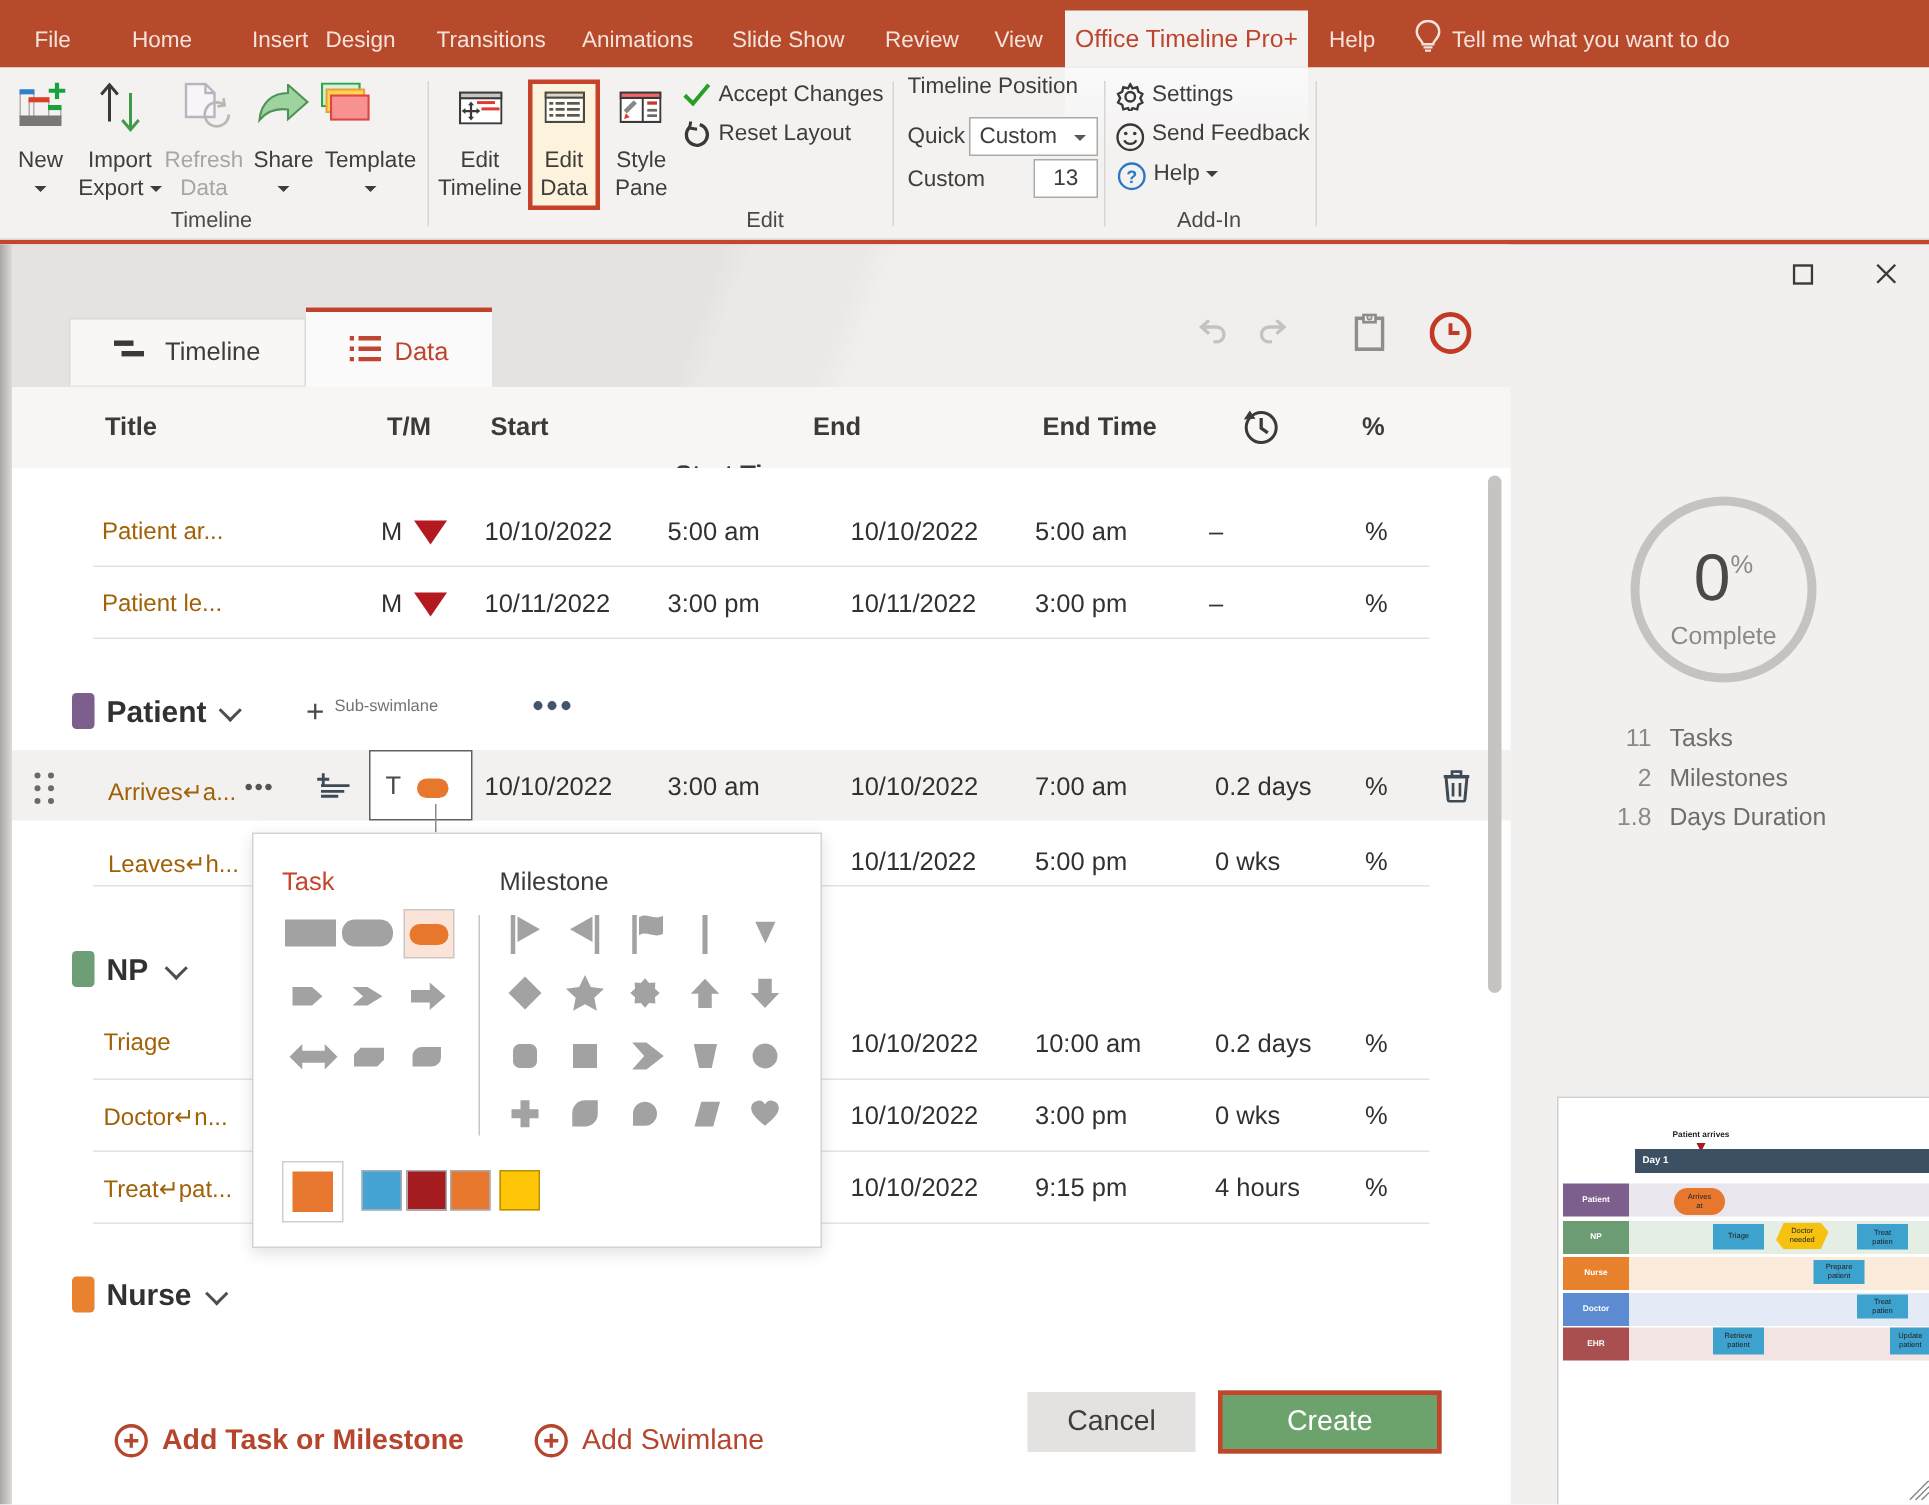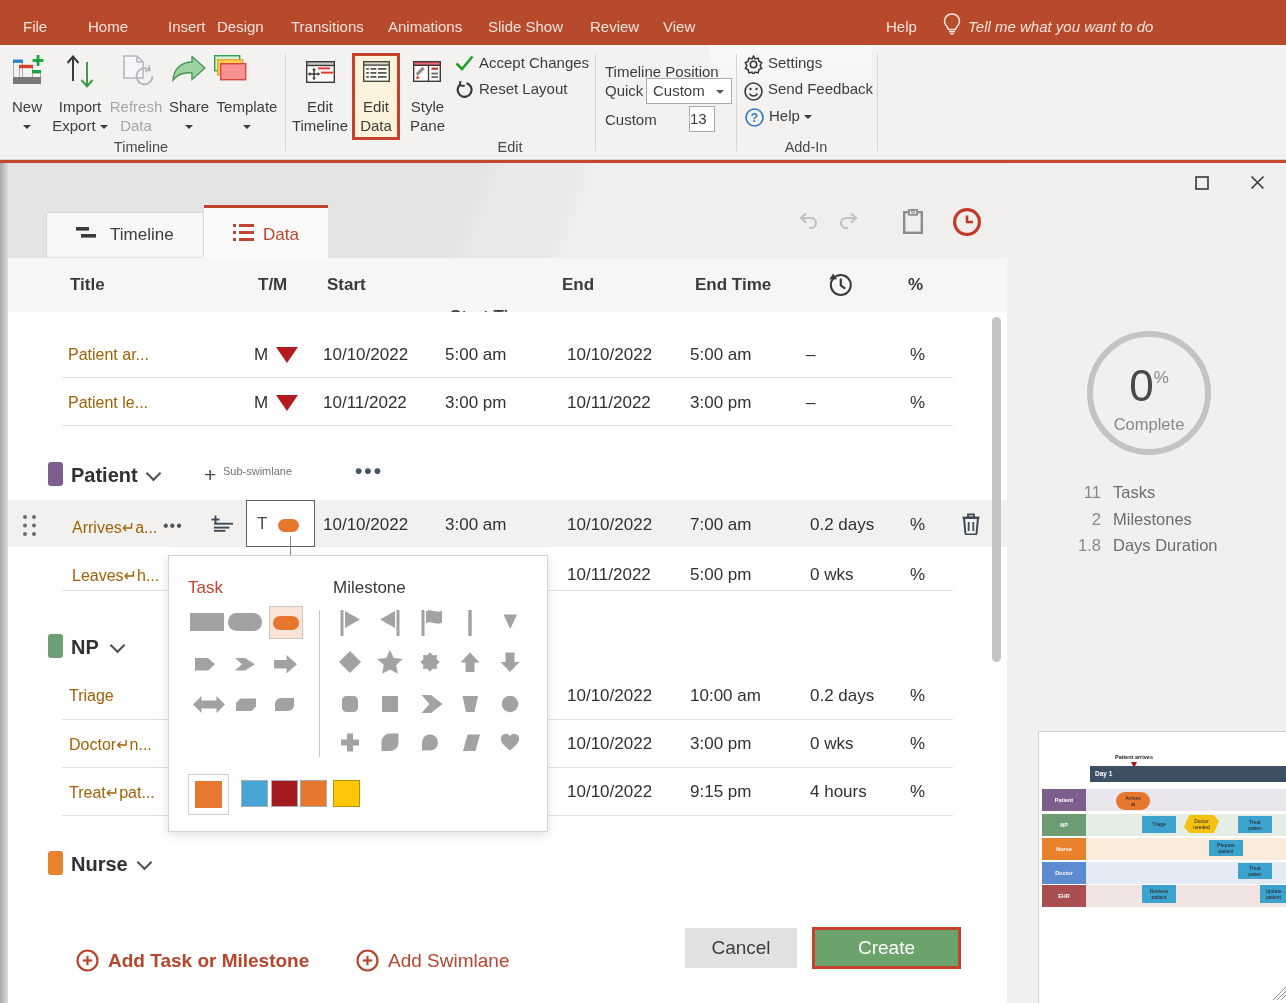--- a/index.html
+++ b/index.html
@@ -72,27 +72,28 @@
 <div id="tabbar" class="abs">
   <span class="tb" style="left:23px;">File</span>
   <span class="tb" style="left:88px;">Home</span>
   <span class="tb" style="left:156px;margin-left:12px;">Insert</span>
   <span class="tb" style="left:217px;">Design</span>
   <span class="tb" style="left:291px;">Transitions</span>
   <span class="tb" style="left:388px;">Animations</span>
   <span class="tb" style="left:488px;">Slide Show</span>
   <span class="tb" style="left:590px;">Review</span>
   <span class="tb" style="left:663px;">View</span>
+  <div id="activetab">Office Timeline Pro+</div>
   <span class="tb" style="left:886px;">Help</span>
   <svg class="abs" style="left:942px; top:13px;" width="20" height="22" viewBox="0 0 20 22">
     <path d="M10 1 C5.6 1 2.5 4.2 2.5 8.2 c0 2.4 1.2 4.1 2.5 5.5 .9 1 1.5 1.8 1.5 2.8 h7 c0-1 .6-1.8 1.5-2.8 1.3-1.4 2.5-3.1 2.5-5.5 C17.5 4.2 14.4 1 10 1 Z" fill="none" stroke="#f3e3dc" stroke-width="1.6"></path>
     <line x1="7" y1="18.6" x2="13" y2="18.6" stroke="#f3e3dc" stroke-width="1.5"></line>
     <line x1="8" y1="20.8" x2="12" y2="20.8" stroke="#f3e3dc" stroke-width="1.5"></line>
   </svg>
-  <span class="tb" style="left:968px;font-style:italic;">Tell me what you want to do</span>
+  <span class="tb" style="left:968px;">Tell me what you want to do</span>
 </div>
 
 <div id="ribbon" class="abs">
   <div class="abs" style="left:710px; top:0; width:162px; height:60px; background:linear-gradient(180deg,#fbfafa 0%, rgba(243,242,241,0) 95%);"></div>
 
   <div class="rsep" style="left:285px;"></div>
   <div class="rsep" style="left:595px;"></div>
   <div class="rsep" style="left:736px;"></div>
   <div class="rsep" style="left:877px;"></div>
 
@@ -210,25 +211,25 @@
   <svg class="abs" style="left:455px; top:10px;" width="19" height="16" viewBox="0 0 19 16">
     <path d="M1.5 8.5 L7 14 L17.5 1.5" fill="none" stroke="#25a025" stroke-width="2.6"></path>
   </svg>
   <div class="rtxt" style="left:479px; top:9px;">Accept Changes</div>
   <svg class="abs" style="left:455px; top:36px;" width="19" height="18" viewBox="0 0 19 18">
     <path d="M5.2 3.4 A7 7 0 1 0 11.5 2.1" fill="none" stroke="#3a3938" stroke-width="2.2"></path>
     <path d="M5.5 -0.5 L4.8 4.4 L9.7 5.1" fill="none" stroke="#3a3938" stroke-width="2"></path>
   </svg>
   <div class="rtxt" style="left:479px; top:35px;">Reset Layout</div>
 
-  <div class="rtxt" style="left:605px; top:18px;">Timeline Position</div>
+  <div class="rtxt" style="left:605px; top:4px;">Timeline Position</div>
   <div class="rtxt" style="left:605px; top:37px;">Quick</div>
   <div class="abs" style="left:646px; top:33px; width:86px; height:26px; background:#fff; border:1px solid #acaaa9; font-size:15px; color:#3e3d3c; line-height:24px; padding-left:6px;">Custom<span class="caret" style="position:absolute; right:7px; top:11px;"></span></div>
   <div class="rtxt" style="left:605px; top:66px;">Custom</div>
-  <div class="abs" style="left:689px; top:61px; width:26px; height:26px; background:#fff; border:1px solid #acaaa9; font-size:15px; color:#3e3d3c; line-height:24px; ">13</div>
+  <div class="abs" style="left:689px; top:61px; width:43px; height:26px; background:#fff; border:1px solid #acaaa9; font-size:15px; color:#3e3d3c; line-height:24px; text-align:center;">13</div>
 
   <svg class="abs" style="left:744px; top:10px;" width="19" height="19" viewBox="0 0 19 19">
     <g fill="none" stroke="#3a3938" stroke-width="1.6">
       <circle cx="9.5" cy="9.5" r="3.2"></circle>
       <path d="M9.5 1.2 l1.5 2.7 3.1-.8 .8 3.1 2.7 1.5 -1.4 2.8 1.4 2.8 -2.7 1.5 -.8 3.1 -3.1-.8 -1.5 2.7 -1.5-2.7 -3.1 .8 -.8-3.1 -2.7-1.5 1.4-2.8 -1.4-2.8 2.7-1.5 .8-3.1 3.1 .8 Z"></path>
     </g>
   </svg>
   <div class="rtxt" style="left:768px; top:9px;">Settings</div>
   <svg class="abs" style="left:744px; top:37px;" width="19" height="19" viewBox="0 0 19 19">
     <circle cx="9.5" cy="9.5" r="8.5" fill="none" stroke="#3a3938" stroke-width="1.6"></circle>
@@ -292,21 +293,21 @@
   <svg class="abs" style="left:953px; top:45px;" width="28" height="28" viewBox="0 0 28 28">
     <circle cx="14" cy="14" r="12.4" fill="none" stroke="#c23a24" stroke-width="3.2"></circle>
     <path d="M14 7.5 V14 H20" fill="none" stroke="#c23a24" stroke-width="2.6"></path>
   </svg>
 
   <div id="thead" class="abs"></div>
   <div class="th" style="left:70px; top:112px;">Title</div>
   <div class="th" style="left:258px; top:112px;">T/M</div>
   <div class="th" style="left:327px; top:112px;">Start</div>
   <div class="th" style="left:450px; top:112px;margin-top:32px;">Start Time</div>
-  <div class="th" style="left:562px; top:112px;text-align:right;">End</div>
+  <div class="th" style="left:542px; top:112px;text-align:right;">End</div>
   <div class="th" style="left:695px; top:112px;">End Time</div>
   <svg class="abs" style="left:827px; top:108px;" width="26" height="26" viewBox="0 0 26 26">
     <circle cx="13.8" cy="14" r="10" fill="none" stroke="#3b3a39" stroke-width="2"></circle>
     <polygon points="0,13 13.8,-1 4,-2" fill="#f7f6f5"></polygon>
     <path d="M2.2 8.6 L10 8.2 L6.2 2.6 Z" fill="#3b3a39"></path>
     <path d="M13.8 7.6 V14.4 L18.2 17.6" fill="none" stroke="#3b3a39" stroke-width="2.2"></path>
   </svg>
   <div class="th" style="left:908px; top:112px;">%</div>
 
   <div id="twhite" class="abs"></div>

